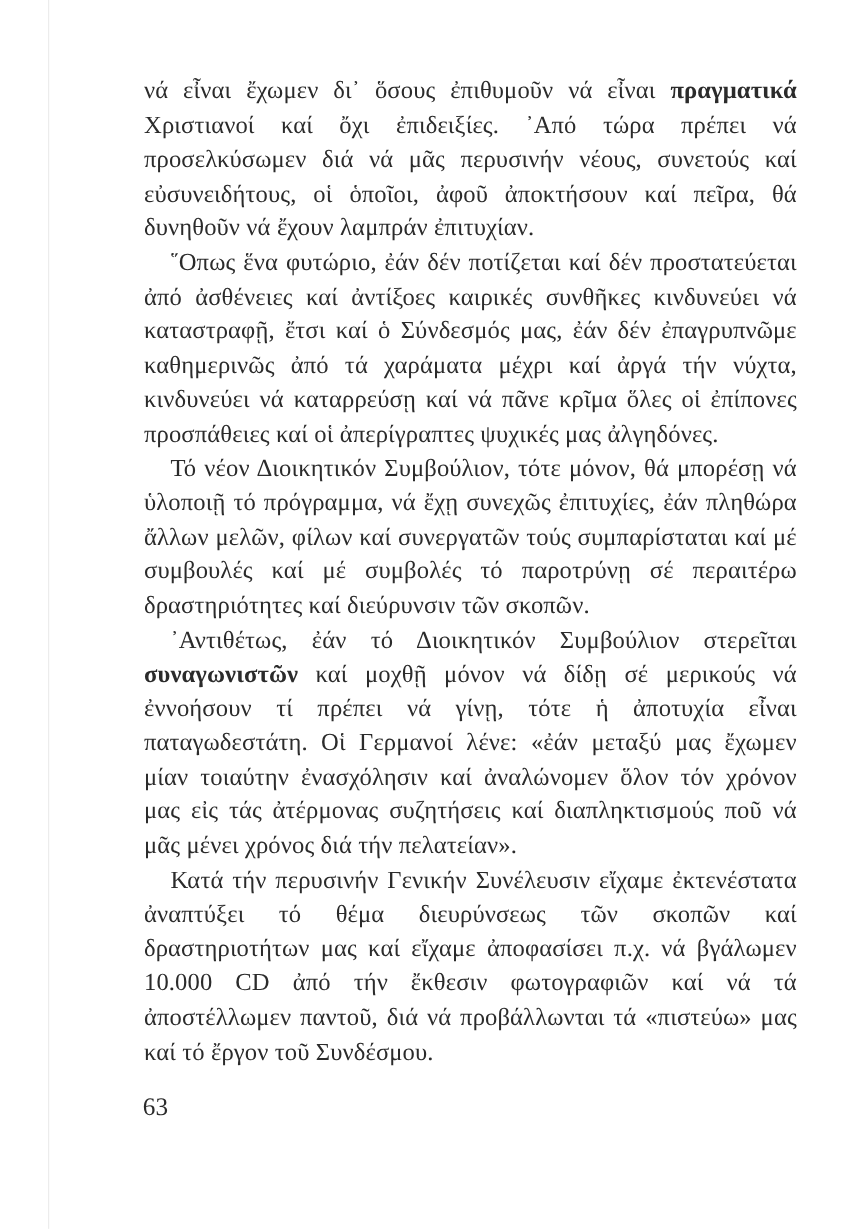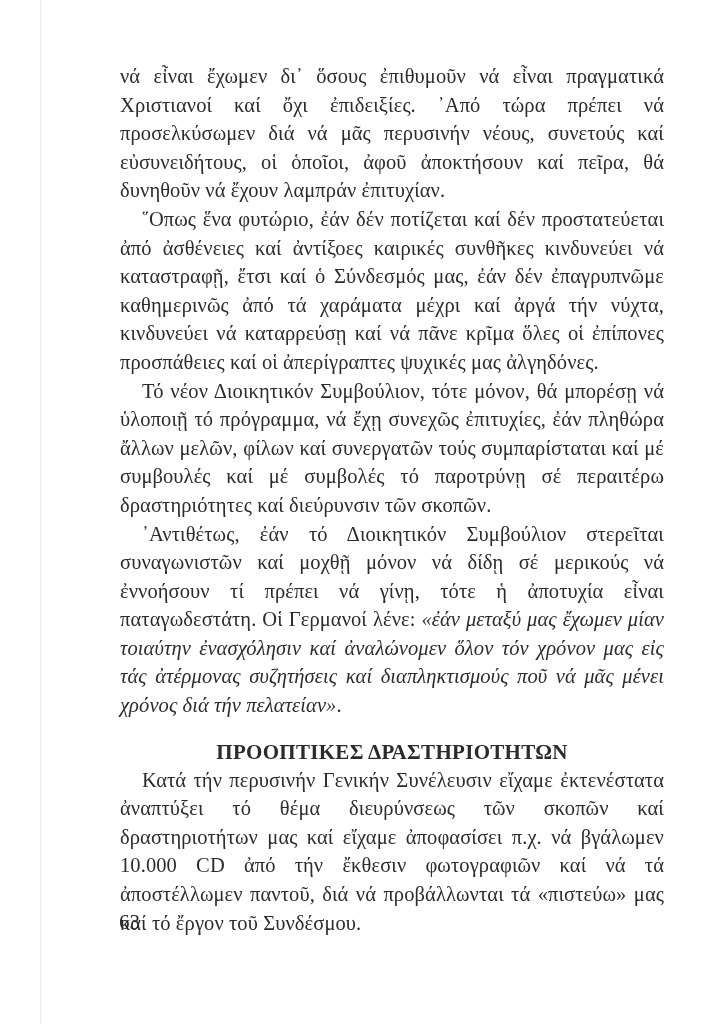--- a/index.html
+++ b/index.html
@@ -34,24 +34,23 @@
       letter-spacing: 0.1px;
     }
     .para {
       margin: 0;
       text-indent: 22px;
     }
     .para.first {
       text-indent: 0;
     }
     .para .bold {
-      font-weight: normal;
+      font-weight: bold;
     }
     .para .italic {
-      font-style: italic;
     }
     .section-heading {
       margin: 18px 0 0 0;
       text-align: center;
       font-weight: bold;
       font-size: 21px;
       line-height: 28px;
       letter-spacing: 0.3px;
     }
     .page-number {
@@ -69,18 +68,17 @@
 
 <div class="text-block">
   <p class="para first"><span>νά εἶναι ἔχωμεν δι᾿ ὅσους ἐπιθυμοῦν νά εἶναι </span><span class="bold">πραγματικά</span><span> Χριστιανοί καί ὄχι ἐπιδειξίες. ᾿Από τώρα πρέπει νά προσελκύσωμεν διά νά μᾶς περυσινήν νέους, συνετούς καί εὐσυνειδήτους, οἱ ὁποῖοι, ἀφοῦ ἀποκτήσουν καί πεῖρα, θά δυνηθοῦν νά ἔχουν λαμπράν ἐπιτυχίαν.</span></p>
 
   <p class="para"><span>῞Οπως ἕνα φυτώριο, ἐάν δέν ποτίζεται καί δέν προστατεύεται ἀπό ἀσθένειες καί ἀντίξοες καιρικές συνθῆκες κινδυνεύει νά καταστραφῇ, ἔτσι καί ὁ Σύνδεσμός μας, ἐάν δέν ἐπαγρυπνῶμε καθημερινῶς ἀπό τά χαράματα μέχρι καί ἀργά τήν νύχτα,  κινδυνεύει νά καταρρεύσῃ καί νά πᾶνε κρῖμα ὅλες οἱ ἐπίπονες προσπάθειες καί οἱ ἀπερίγραπτες ψυχικές μας ἀλγηδόνες.</span></p>
 
   <p class="para"><span>Τό νέον Διοικητικόν Συμβούλιον, τότε μόνον, θά μπορέσῃ νά ὑλοποιῇ τό πρόγραμμα, νά ἔχῃ συνεχῶς ἐπιτυχίες, ἐάν πληθώρα ἄλλων μελῶν, φίλων καί συνεργατῶν τούς συμπαρίσταται καί μέ συμβουλές καί μέ συμβολές τό παροτρύνῃ σέ περαιτέρω δραστηριότητες καί διεύρυνσιν τῶν σκοπῶν.</span></p>
 
   <p class="para"><span>᾿Αντιθέτως, ἐάν τό Διοικητικόν Συμβούλιον στερεῖται </span><span class="bold">συναγωνιστῶν</span><span> καί μοχθῇ μόνον νά δίδῃ σέ μερικούς νά ἐννοήσουν τί πρέπει νά γίνῃ, τότε ἡ ἀποτυχία εἶναι παταγωδεστάτη. Οἱ Γερμανοί λένε: </span><span class="italic">«ἐάν μεταξύ μας ἔχωμεν μίαν τοιαύτην ἐνασχόλησιν καί ἀναλώνομεν ὅλον τόν χρόνον μας εἰς τάς ἀτέρμονας συζητήσεις καί διαπληκτισμούς ποῦ νά μᾶς μένει χρόνος διά τήν πελατείαν»</span><span>.</span></p>
 
-  <h2 class="section-heading">ΠΡΟΟΠΤΙΚΕΣ ΔΡΑΣΤΗΡΙΟΤΗΤΩΝ</h2>
 
   <p class="para"><span>Κατά τήν περυσινήν Γενικήν Συνέλευσιν εἴχαμε ἐκτενέστατα ἀναπτύξει τό θέμα διευρύνσεως τῶν σκοπῶν καί δραστηριοτήτων μας καί εἴχαμε ἀποφασίσει π.χ. νά βγάλωμεν 10.000 CD ἀπό τήν ἔκθεσιν φωτογραφιῶν καί νά τά ἀποστέλλωμεν παντοῦ, διά νά προβάλλωνται τά «πιστεύω» μας καί τό ἔργον τοῦ Συνδέσμου.</span></p>
 </div>
 
 <div class="page-number">63</div>
 
 </body></html>

